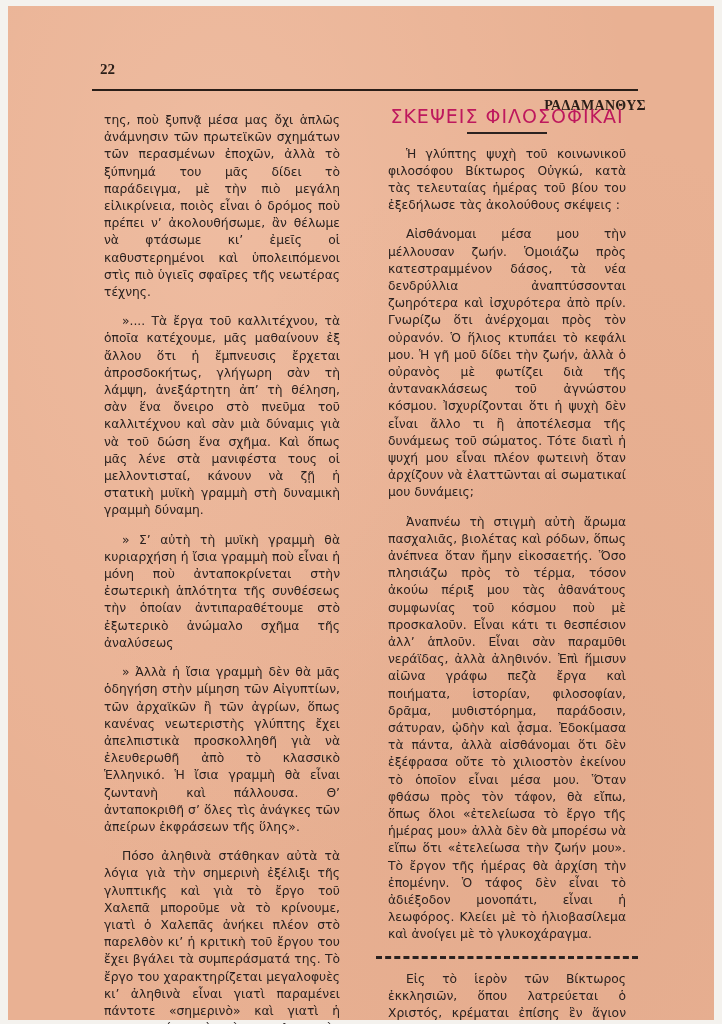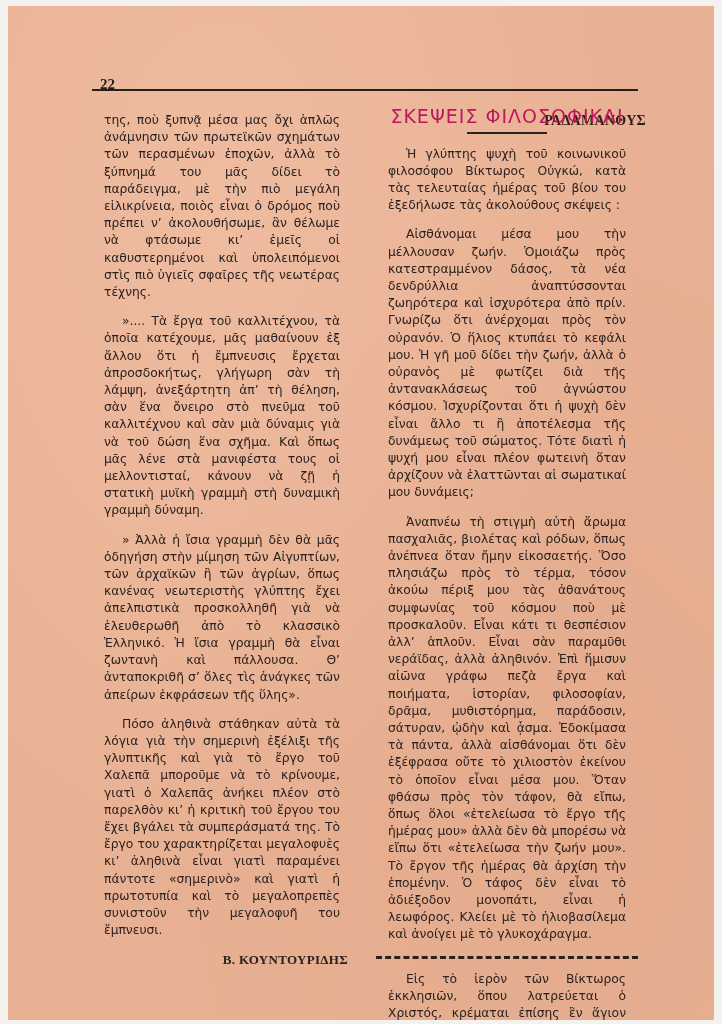--- a/index.html
+++ b/index.html
@@ -9,21 +9,21 @@
     font-family:"DejaVu Sans", sans-serif;
   }
   .page {
     position:absolute; left:8px; top:6px; width:706px; height:1014px;
     background:#e9b193;
     background-image:
       radial-gradient(ellipse at 30% 20%, rgba(255,220,200,0.25), transparent 60%),
       radial-gradient(ellipse at 80% 80%, rgba(200,140,110,0.15), transparent 60%);
   }
   .header {
-    position:absolute; left:92px; top:70px; width:546px; height:20px;
+    position:absolute; left:92px; top:55px; width:546px; height:20px;
   }
   .page-number {
     position:absolute; left:0; top:0;
     font-family:"Liberation Serif", serif; font-weight:bold; font-size:15px; color:#2a1e18;
   }
   .journal-title {
     position:absolute; right:0; top:1px;
     font-family:"Liberation Serif", serif; font-weight:bold; font-size:14px; color:#2a1e18; letter-spacing:0.3px;margin-top:36px;
   }
   .header-rule {
@@ -59,20 +59,21 @@
   <div class="header">
     <span class="page-number">22</span>
     <span class="journal-title">ΡΑΔΑΜΑΝΘΥΣ</span>
   </div>
 </div>
 <div class="header-rule"></div>
 
 <div class="col left">
   <p>της, ποὺ ξυπνᾷ μέσα μας ὄχι ἁπλῶς ἀνάμνησιν τῶν πρωτεϊκῶν σχημάτων τῶν περασμένων ἐποχῶν, ἀλλὰ τὸ ξύπνημά του μᾶς δίδει τὸ παράδειγμα, μὲ τὴν πιὸ μεγάλη εἰλικρίνεια, ποιὸς εἶναι ὁ δρόμος ποὺ πρέπει ν’ ἀκολουθήσωμε, ἂν θέλωμε νὰ φτάσωμε κι’ ἐμεῖς οἱ καθυστερημένοι καὶ ὑπολειπόμενοι στὶς πιὸ ὑγιεῖς σφαῖρες τῆς νεωτέρας τέχνης.</p>
   <p class="indent">».... Τὰ ἔργα τοῦ καλλιτέχνου, τὰ ὁποῖα κατέχουμε, μᾶς μαθαίνουν ἐξ ἄλλου ὅτι ἡ ἔμπνευσις ἔρχεται ἀπροσδοκήτως, γλήγωρη σὰν τὴ λάμψη, ἀνεξάρτητη ἀπ’ τὴ θέληση, σὰν ἕνα ὄνειρο στὸ πνεῦμα τοῦ καλλιτέχνου καὶ σὰν μιὰ δύναμις γιὰ νὰ τοῦ δώση ἕνα σχῆμα. Καὶ ὅπως μᾶς λένε στὰ μανιφέστα τους οἱ μελλοντισταί, κάνουν νὰ ζῇ ἡ στατικὴ μυϊκὴ γραμμὴ στὴ δυναμικὴ γραμμὴ δύναμη.</p>
+  <p class="indent">» Σ’ αὐτὴ τὴ μυϊκὴ γραμμὴ θὰ κυριαρχήση ἡ ἴσια γραμμὴ ποὺ εἶναι ἡ μόνη ποὺ ἀνταποκρίνεται στὴν ἐσωτερικὴ ἁπλότητα τῆς συνθέσεως τὴν ὁποίαν ἀντιπαραθέτουμε στὸ ἐξωτερικὸ ἀνώμαλο σχῆμα τῆς ἀναλύσεως</p>
   <p class="indent">» Ἀλλὰ ἡ ἴσια γραμμὴ δὲν θὰ μᾶς ὁδηγήση στὴν μίμηση τῶν Αἰγυπτίων, τῶν ἀρχαϊκῶν ἢ τῶν ἀγρίων, ὅπως κανένας νεωτεριστὴς γλύπτης ἔχει ἀπελπιστικὰ προσκολληθῆ γιὰ νὰ ἐλευθερωθῆ ἀπὸ τὸ κλασσικὸ Ἑλληνικό. Ἡ ἴσια γραμμὴ θὰ εἶναι ζωντανὴ καὶ πάλλουσα. Θ’ ἀνταποκριθῆ σ’ ὅλες τὶς ἀνάγκες τῶν ἀπείρων ἐκφράσεων τῆς ὕλης».</p>
   <p class="indent">Πόσο ἀληθινὰ στάθηκαν αὐτὰ τὰ λόγια γιὰ τὴν σημερινὴ ἐξέλιξι τῆς γλυπτικῆς καὶ γιὰ τὸ ἔργο τοῦ Χαλεπᾶ μποροῦμε νὰ τὸ κρίνουμε, γιατὶ ὁ Χαλεπᾶς ἀνήκει πλέον στὸ παρελθὸν κι’ ἡ κριτικὴ τοῦ ἔργου του ἔχει βγάλει τὰ συμπεράσματά της. Τὸ ἔργο του χαρακτηρίζεται μεγαλοφυὲς κι’ ἀληθινὰ εἶναι γιατὶ παραμένει πάντοτε «σημερινὸ» καὶ γιατὶ ἡ πρωτοτυπία καὶ τὸ μεγαλοπρεπὲς συνιστοῦν τὴν μεγαλοφυῆ του ἔμπνευσι.</p>
   <div class="signature">Β. ΚΟΥΝΤΟΥΡΙΔΗΣ</div>
 </div>
 
 <div class="col right">
   <div class="article-title">ΣΚΕΨΕΙΣ ΦΙΛΟΣΟΦΙΚΑΙ</div>
   <div class="title-rule"></div>
   <p class="indent">Ἡ γλύπτης ψυχὴ τοῦ κοινωνικοῦ φιλοσόφου Βίκτωρος Οὐγκώ, κατὰ τὰς τελευταίας ἡμέρας τοῦ βίου του ἐξεδήλωσε τὰς ἀκολούθους σκέψεις :</p>
   <p class="indent">Αἰσθάνομαι μέσα μου τὴν μέλλουσαν ζωήν. Ὁμοιάζω πρὸς κατεστραμμένον δάσος, τὰ νέα δενδρύλλια ἀναπτύσσονται ζωηρότερα καὶ ἰσχυρότερα ἀπὸ πρίν. Γνωρίζω ὅτι ἀνέρχομαι πρὸς τὸν οὐρανόν. Ὁ ἥλιος κτυπάει τὸ κεφάλι μου. Ἡ γῆ μοῦ δίδει τὴν ζωήν, ἀλλὰ ὁ οὐρανὸς μὲ φωτίζει διὰ τῆς ἀντανακλάσεως τοῦ ἀγνώστου κόσμου. Ἰσχυρίζονται ὅτι ἡ ψυχὴ δὲν εἶναι ἄλλο τι ἢ ἀποτέλεσμα τῆς δυνάμεως τοῦ σώματος. Τότε διατὶ ἡ ψυχή μου εἶναι πλέον φωτεινὴ ὅταν ἀρχίζουν νὰ ἐλαττῶνται αἱ σωματικαί μου δυνάμεις;</p>

